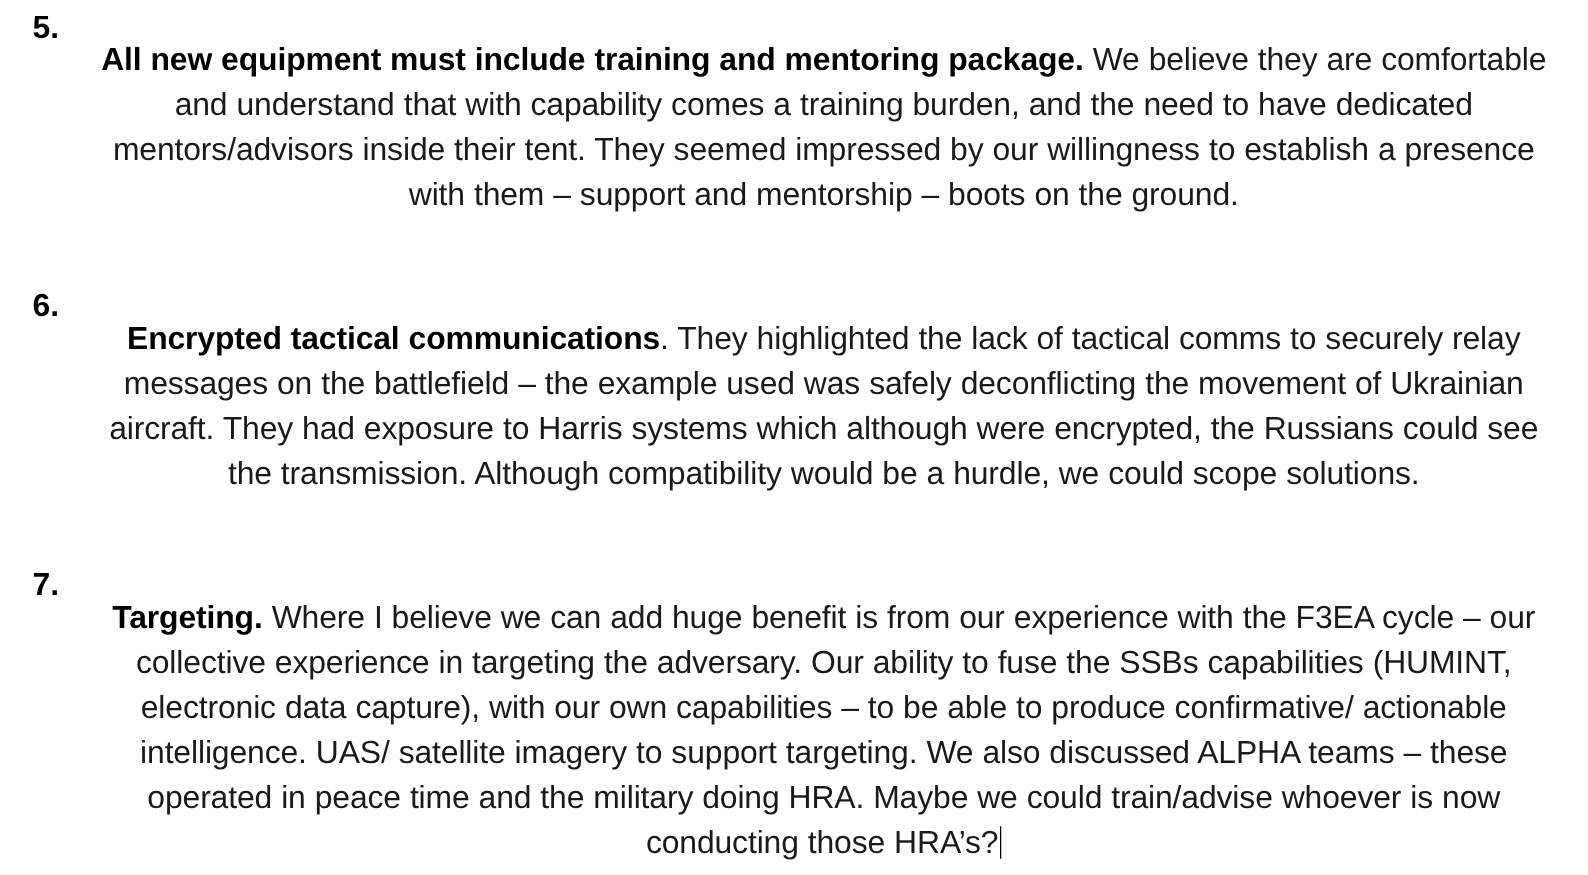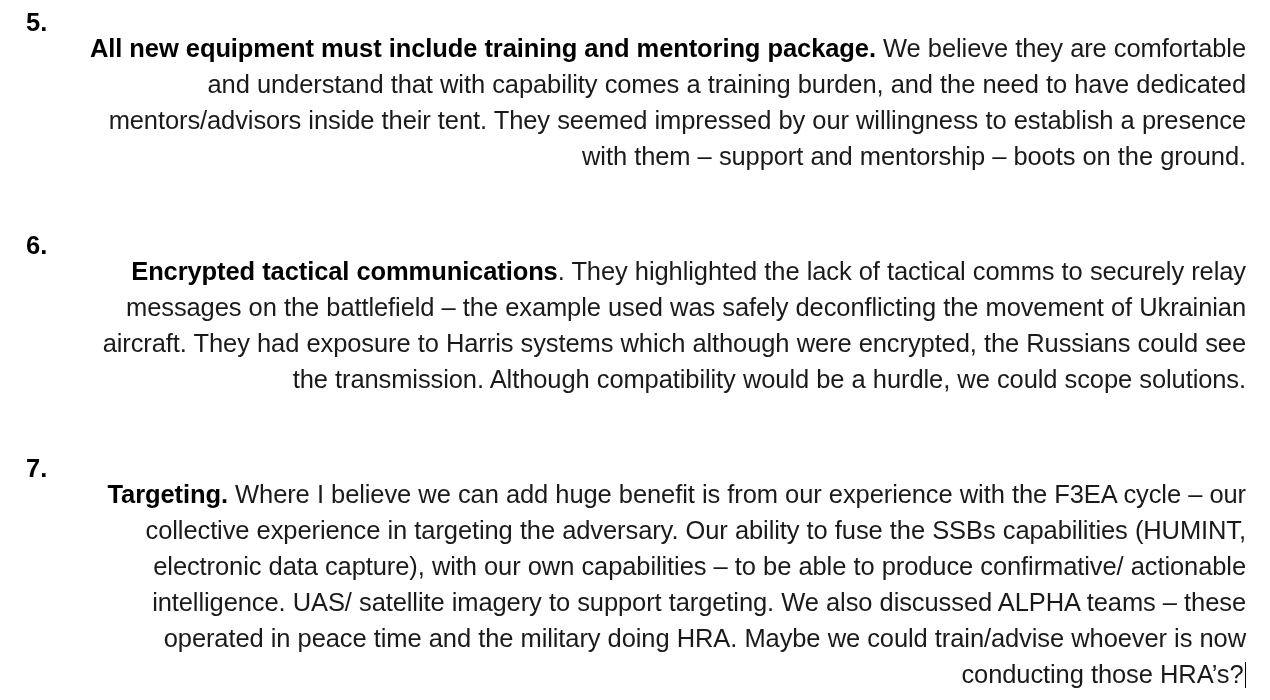--- a/index.html
+++ b/index.html
@@ -43,21 +43,21 @@
     color: #000000;
     text-align: left;
     padding-left: 8px;
     box-sizing: border-box;
   }
   .para {
     flex: 1 1 auto;
     font-size: 25.5px;
     line-height: 36px;
     color: #1a1a1a;
-    text-align: right;
+    text-align: center;
     letter-spacing: -0.1px;
     word-spacing: 0.2px;
   }
   .para .lead {
     font-weight: bold;
     color: #000000;
   }
   .caret {
     display: inline-block;
     width: 1.5px;

